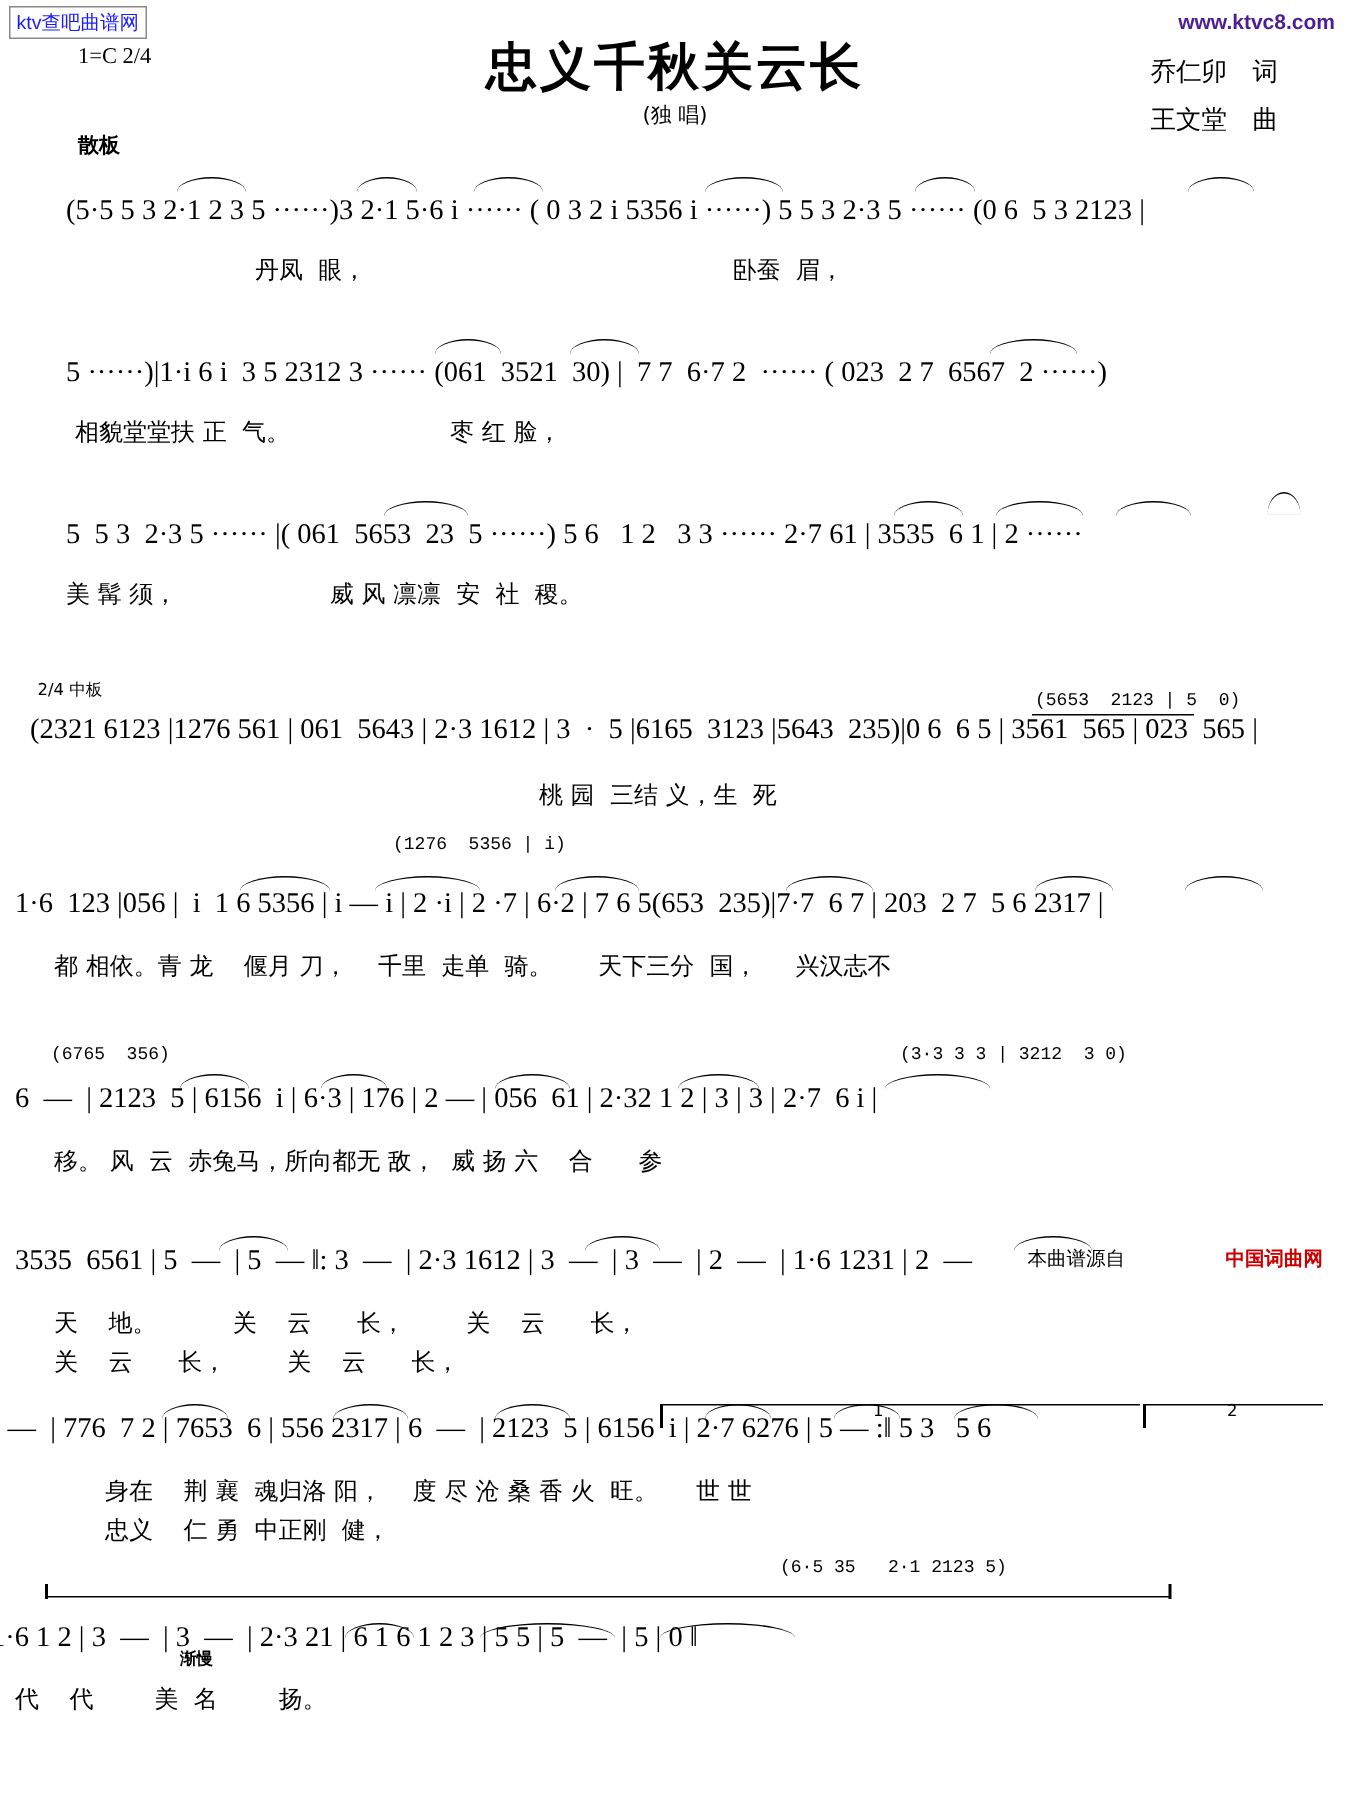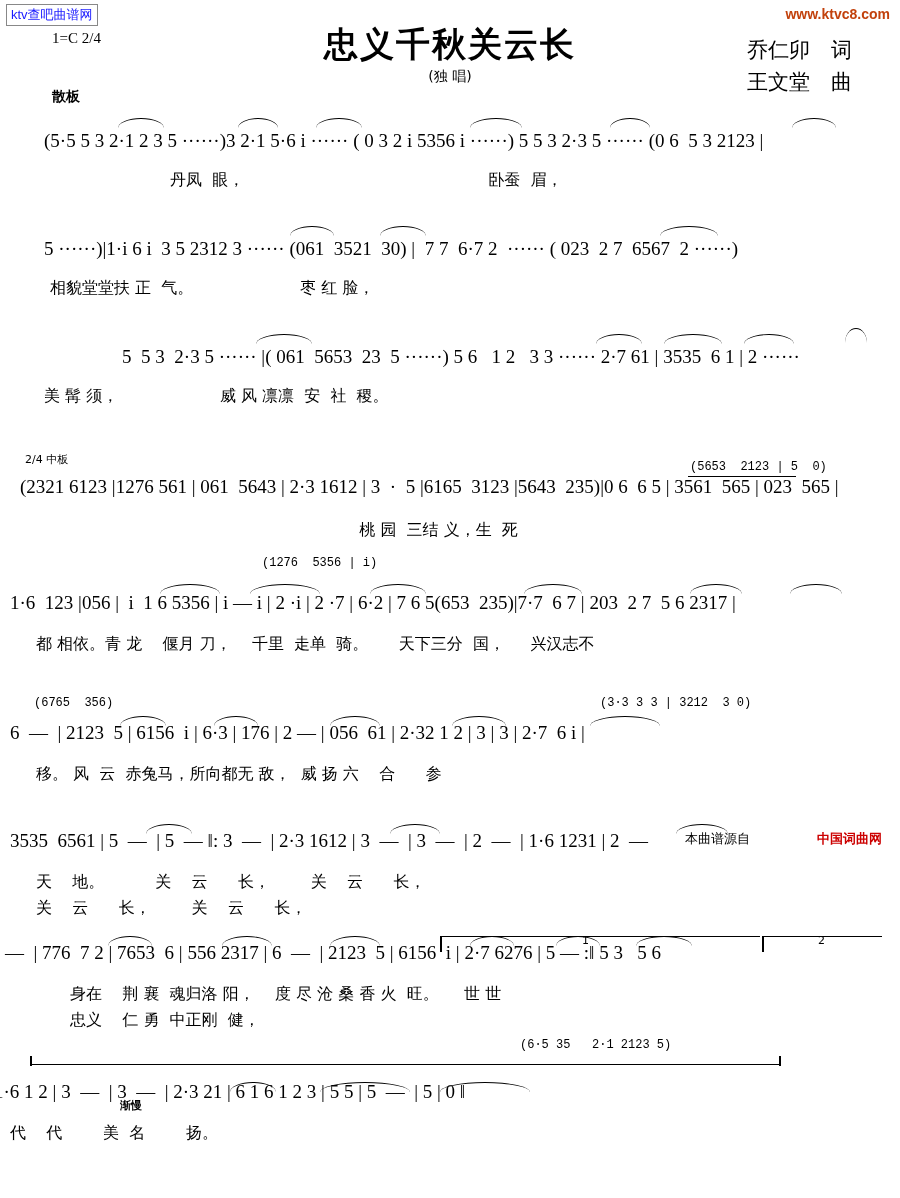--- a/index.html
+++ b/index.html
@@ -15,41 +15,41 @@
 
   
   .wm-left{
     position:absolute;left:6px;top:4px;
     font-size:13px;color:#1a1aff;
     font-family:"Liberation Sans",sans-serif;
     border:1px solid #888;padding:1px 4px;background:#fff;
   }
   .wm-right{
     position:absolute;right:10px;top:6px;
-    font-size:14px;color:#c2410c;font-weight:bold;
+    font-size:14px;color:#4c1d95;font-weight:bold;
     font-family:"Liberation Sans",sans-serif;
   }
   .title{
     position:absolute;left:0;right:0;top:22px;
     text-align:center;
     font-size:34px;font-weight:bold;
     letter-spacing:2px;
     font-family:"DejaVu Sans", sans-serif;
   }
   .subtitle{
     position:absolute;left:0;right:0;top:68px;
     text-align:center;font-size:14px;
     font-family:"DejaVu Sans", sans-serif;
   }
   .keysig{
     position:absolute;left:52px;top:30px;
     font-size:15px;font-family:"Liberation Serif",serif;
   }
   .credit{
-    position:absolute;font-size:21px;
+    position:absolute;font-size:17px;
     font-family:"DejaVu Sans", sans-serif;
   }
   .credit.c1{right:48px;top:36px;}
   .credit.c2{right:48px;top:68px;}
 
   .tempo{
     position:absolute;font-size:14px;font-weight:bold;
     font-family:"DejaVu Sans", sans-serif;
   }
 
@@ -136,21 +136,21 @@
 
   <div class="sys" style="top:228px;">
     <div class="notes" style="top:10px;">5 ······)|1·i 6 i  3 5 2312 3 ······ (061  3521  30) |  7 7  6·7 2  ······ ( 023  2 7  6567  2 ······)</div>
     <div class="lyrics" style="top:50px;left:50px;">相貌堂堂扶 正  气。                     枣 红 脸，</div>
   </div>
   <div class="arc" style="left:290px;top:226px;width:44px;"></div>
   <div class="arc" style="left:380px;top:226px;width:46px;"></div>
   <div class="arc" style="left:660px;top:226px;width:58px;"></div>
 
   <div class="sys" style="top:336px;">
-    <div class="notes" style="top:10px;text-align:center;">5  5 3  2·3 5 ······ |( 061  5653  23  5 ······) 5 6   1 2   3 3 ······ 2·7 61 | 3535  6 1 | 2 ······</div>
+    <div class="notes" style="top:10px;">5  5 3  2·3 5 ······ |( 061  5653  23  5 ······) 5 6   1 2   3 3 ······ 2·7 61 | 3535  6 1 | 2 ······</div>
     <div class="lyrics" style="top:50px;">美 髯 须，                    威 风 凛凛  安  社  稷。</div>
   </div>
   <div class="arc" style="left:256px;top:334px;width:56px;"></div>
   <div class="arc" style="left:596px;top:334px;width:46px;"></div>
   <div class="arc" style="left:664px;top:334px;width:58px;"></div>
   <div class="arc" style="left:744px;top:334px;width:50px;"></div>
   <div class="arc" style="left:845px;top:328px;width:22px;height:14px;"></div>
 
   <div class="small" style="left:690px;top:460px;">(5653  2123 | 5  0)</div>
   <div class="sys" style="top:470px;">

